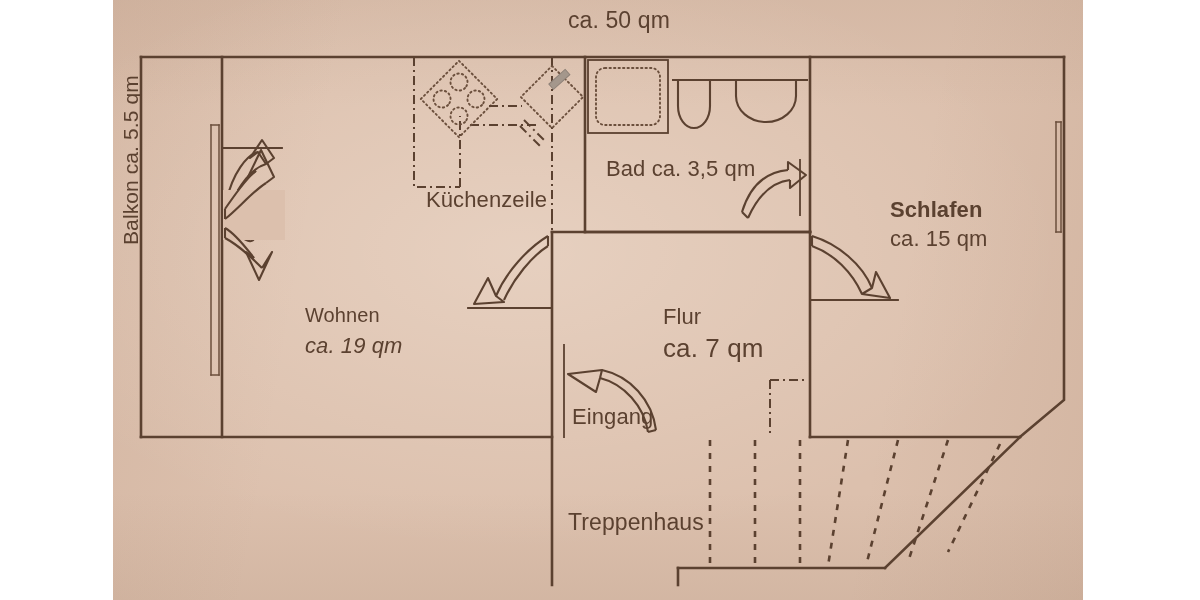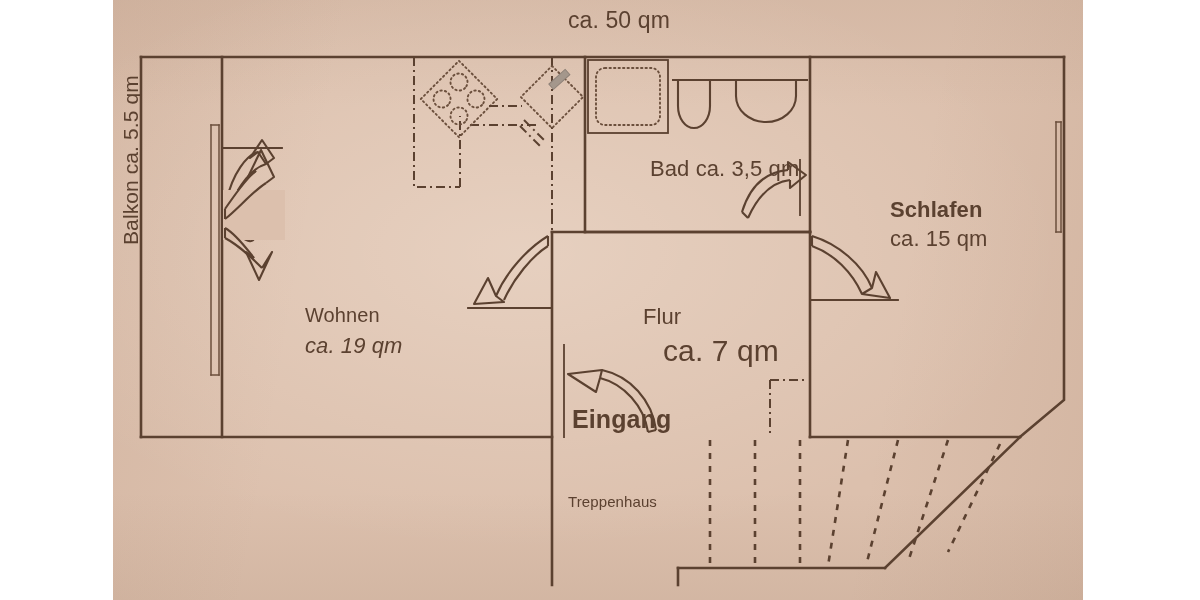--- a/index.html
+++ b/index.html
@@ -241,26 +241,27 @@
 
   </svg>
 
   <div class="lbl" style="left:568px; top:6px; font-size:23px;">ca. 50 qm</div>
 
   <div class="lbl" style="left:118px; top:245px; font-size:21px; transform:rotate(-90deg); transform-origin:left top;">Balkon ca. 5.5 qm</div>
 
   <div class="lbl" style="left:305px; top:303px; font-size:20px;">Wohnen</div>
   <div class="lbl" style="left:305px; top:332px; font-size:22px;font-style:italic;">ca. 19 qm</div>
 
-  <div class="lbl" style="left:606px; top:155px; font-size:22px;margin-left:44px;">Bad ca. 3,5 qm</div>
+  <div class="lbl" style="left:606px; top:155px; font-size:22px;">Bad ca. 3,5 qm</div>
 
   <div class="lbl" style="left:890px; top:196px; font-size:22px;font-weight:bold;">Schlafen</div>
   <div class="lbl" style="left:890px; top:225px; font-size:22px;">ca. 15 qm</div>
 
-  <div class="lbl" style="left:643px; top:303px; font-size:22px;">Flur</div>
-  <div class="lbl" style="left:663px; top:332px; font-size:30px;text-align:center;">ca. 7 qm</div>
-
-
-  <div class="lbl" style="left:572px; top:403px; font-size:25px;font-weight:bold;">Eingang</div>
-
-  <div class="lbl" style="left:568px; top:492px; font-size:15px;">Treppenhaus</div>
+  <div class="lbl" style="left:663px; top:303px; font-size:22px;">Flur</div>
+  <div class="lbl" style="left:663px; top:332px; font-size:26px;text-align:center;">ca. 7 qm</div>
+
+  <div class="lbl" style="left:426px; top:186px; font-size:22px;">Küchenzeile</div>
+
+  <div class="lbl" style="left:572px; top:403px; font-size:22px;">Eingang</div>
+
+  <div class="lbl" style="left:568px; top:508px; font-size:23px;">Treppenhaus</div>
 
 </div>
 
 </body></html>

